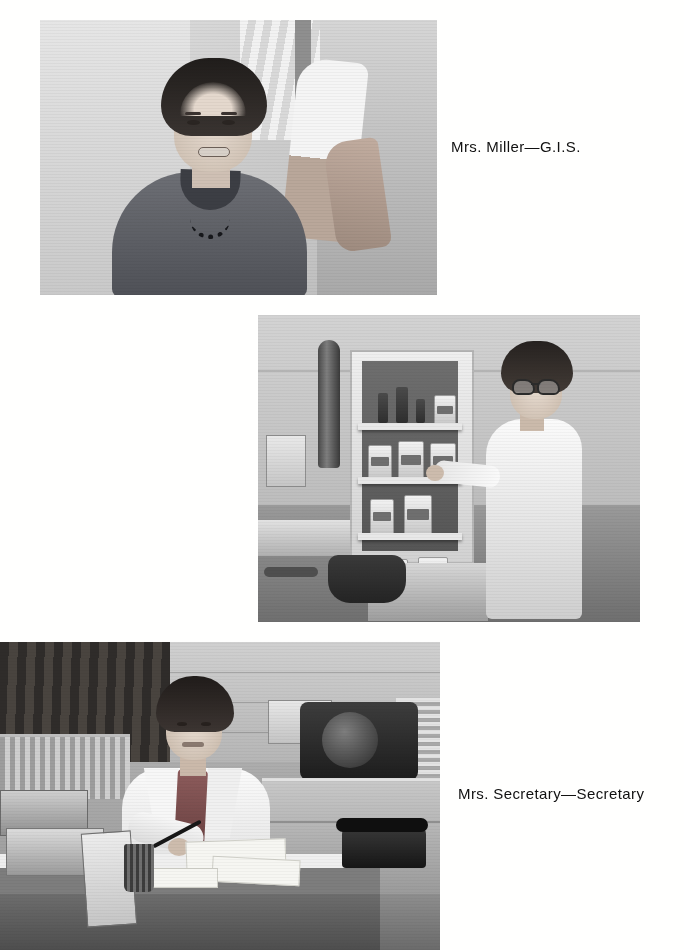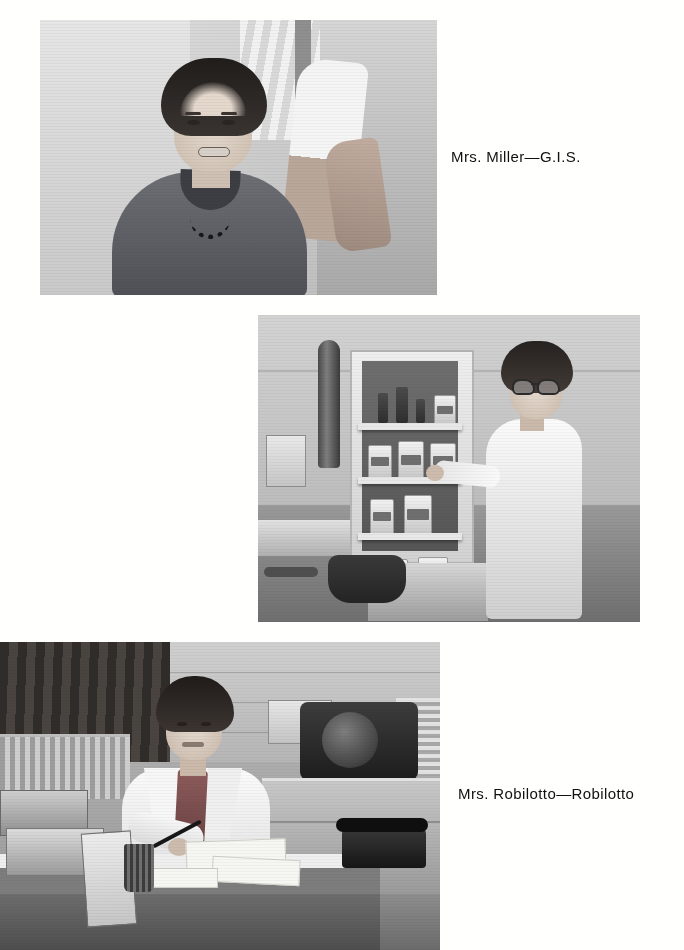--- a/index.html
+++ b/index.html
@@ -476,21 +476,21 @@
     background: #171717; border-radius: 2px;
     transform: rotate(-28deg);
   }
   #photo-robilotto .grain {
     position: absolute; inset: 0;
     background-image: repeating-linear-gradient(0deg, rgba(0,0,0,0.03) 0 1px, rgba(255,255,255,0.02) 1px 3px);
     mix-blend-mode: multiply;
   }
 
   
-  #caption-miller { left: 451px; top: 148px; }
+  #caption-miller { left: 451px; top: 138px; }
   #caption-sinatra { left: 32px; top: 464px; }
   #caption-robilotto { left: 458px; top: 785px; }
 </style>
 </head>
 <body>
 
 <div class="page">
 
   <div class="photo" id="photo-miller">
     <div class="wall-left"></div>
@@ -622,15 +622,15 @@
     <div class="paper" style="left:212px; top:216px; width:86px; height:24px; transform: rotate(3deg);"></div>
     <div class="paper" style="left:146px; top:226px; width:70px; height:18px;"></div>
     <div class="tray"></div>
     <div class="clipboard"></div>
     <div class="cup"></div>
     <div class="phone"></div>
     <div class="phone-handset"></div>
 
     <div class="grain"></div>
   </div>
-  <div class="caption" id="caption-robilotto">Mrs. Robilotto—Robilotto</div>
+  <div class="caption" id="caption-robilotto">Mrs. Secretary—Secretary</div>
 
 </div>
 
 </body></html>

